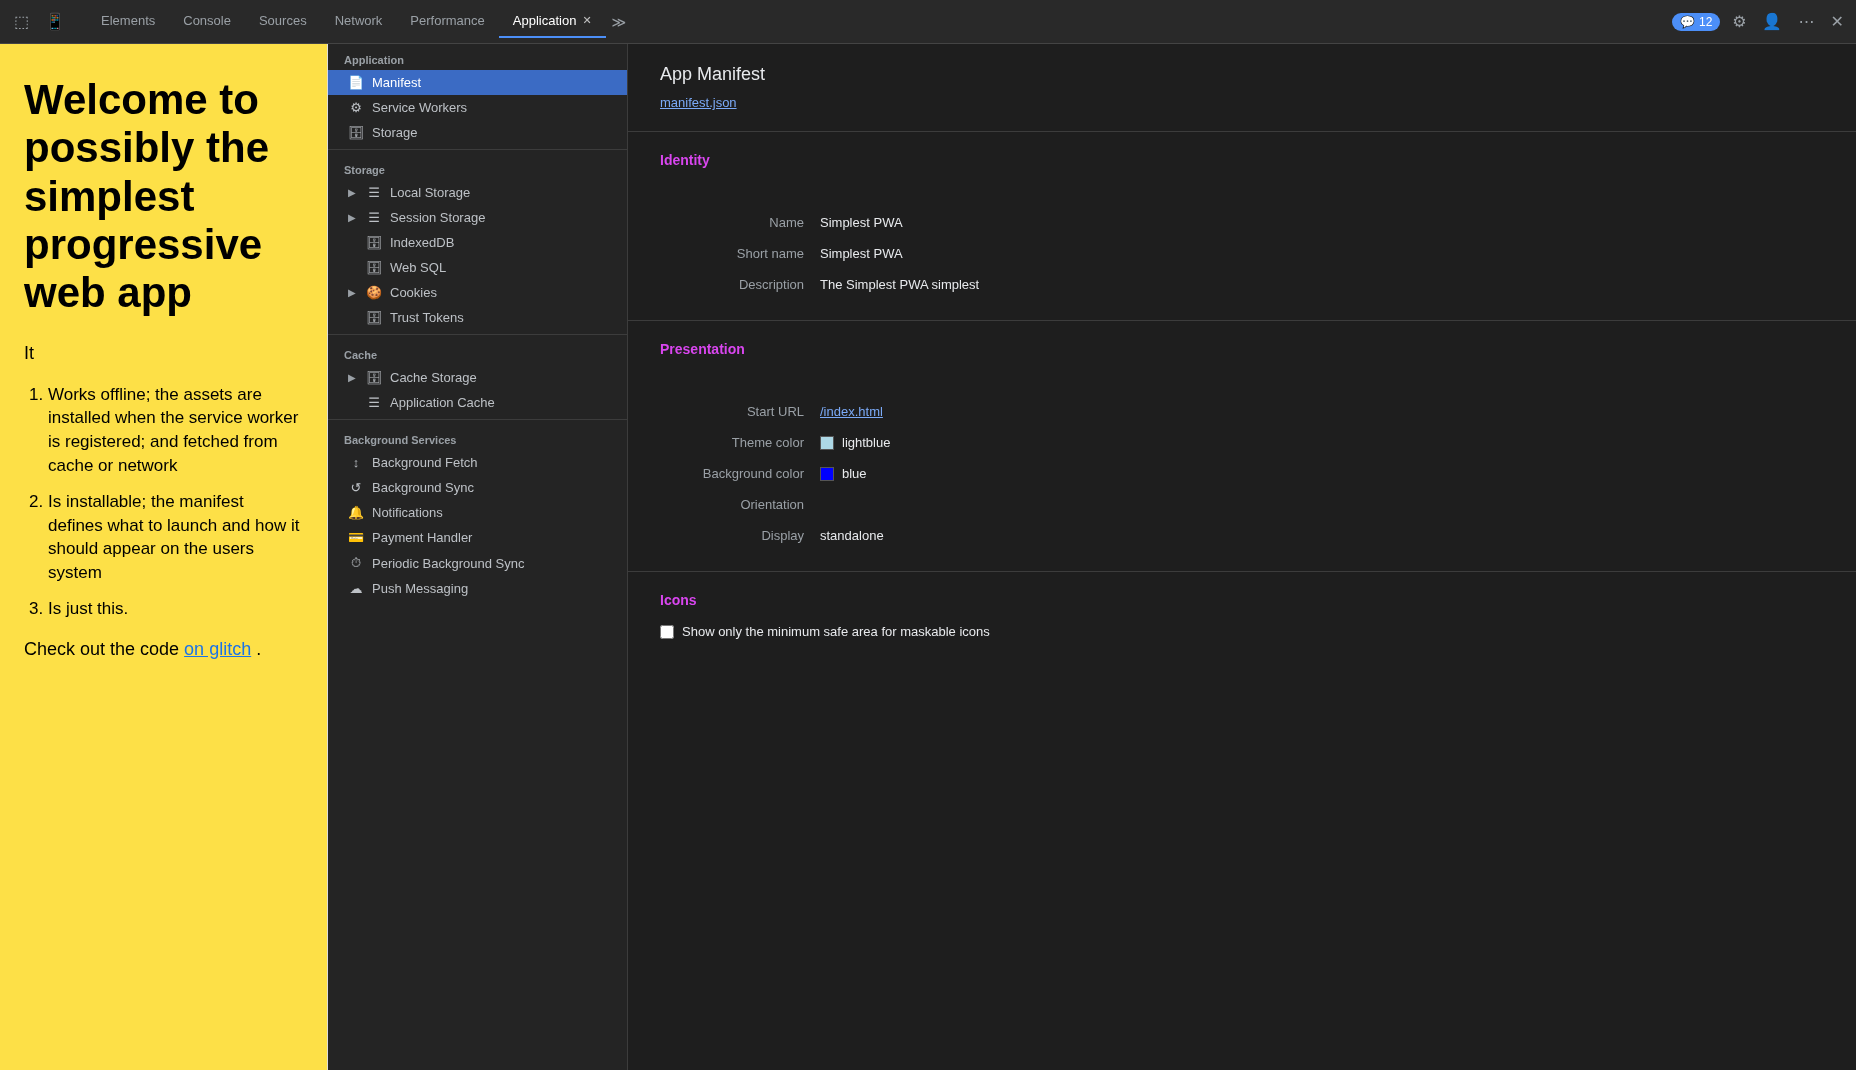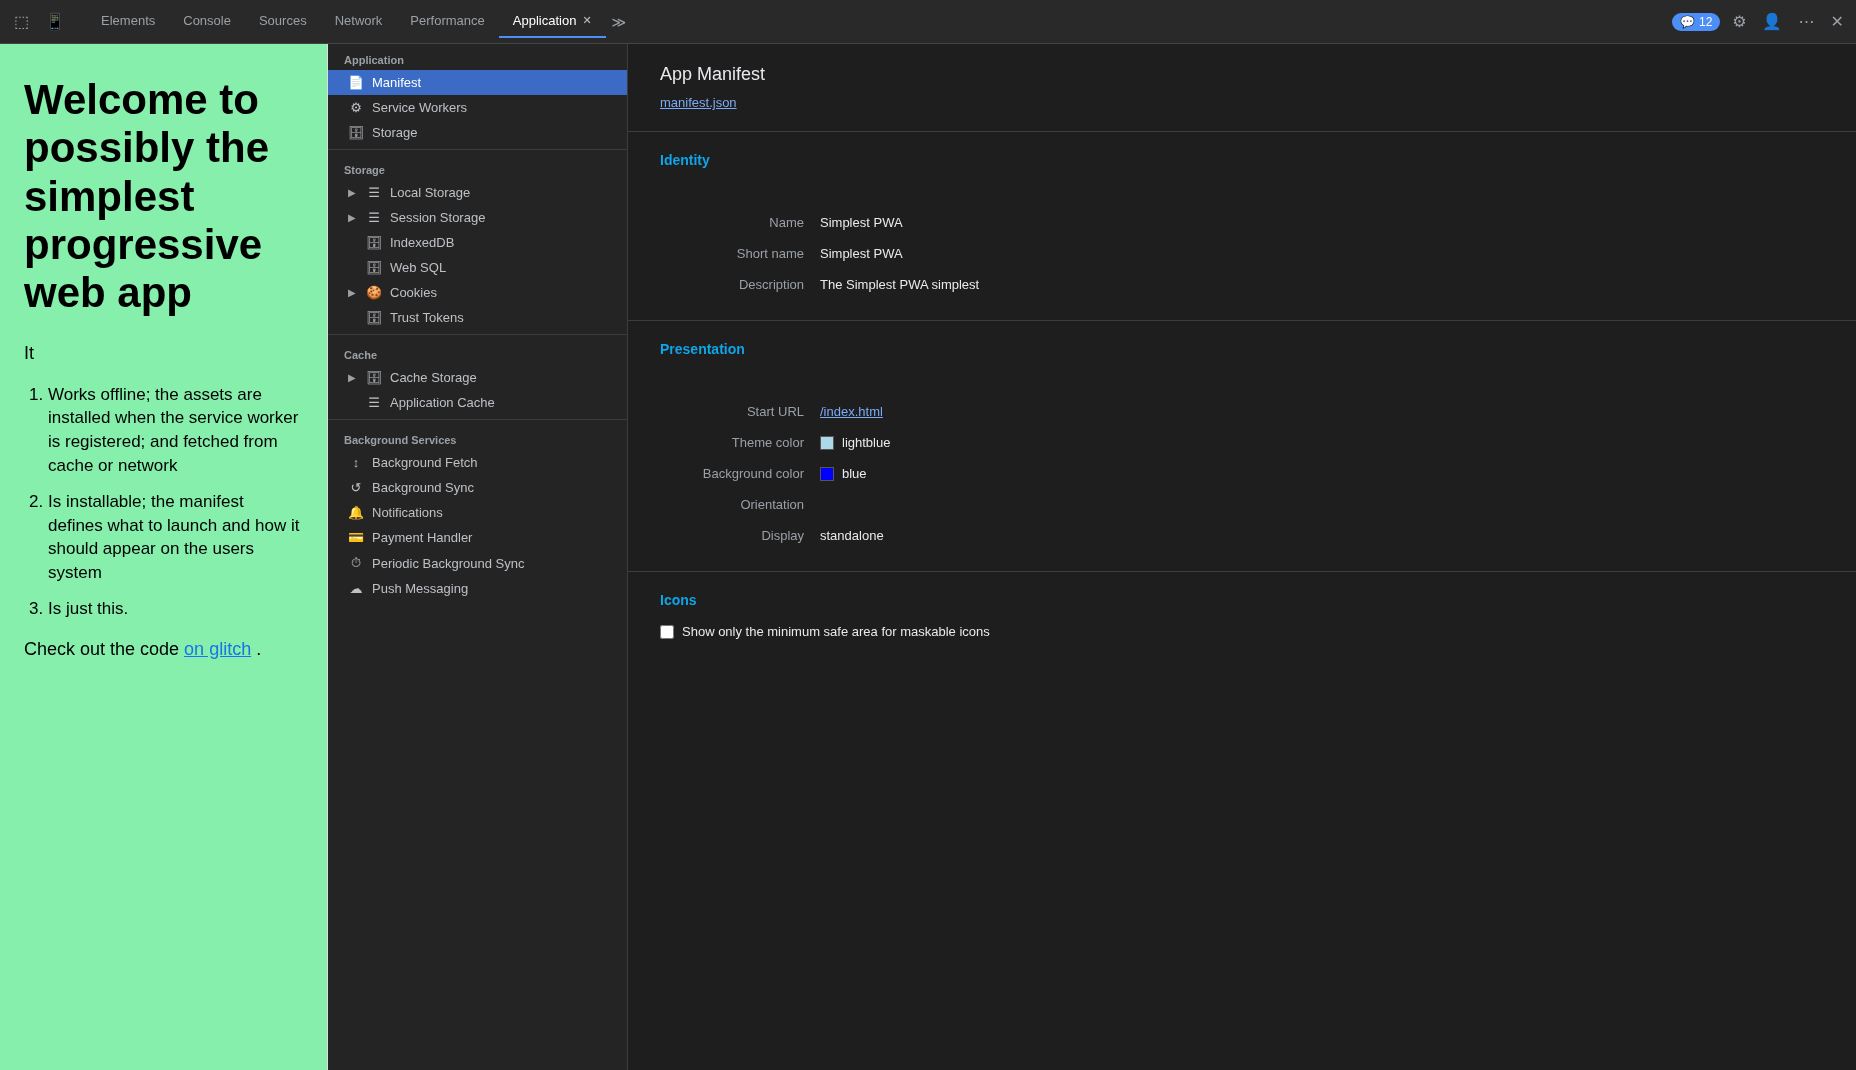--- a/index.html
+++ b/index.html
@@ -94,21 +94,21 @@
     
     .main-layout {
       display: flex;
       flex: 1;
       overflow: hidden;
     }
 
     
     .webpage-panel {
       width: 328px;
-      background: #86efac;
+      background: #fde047;
       flex-shrink: 0;
       padding: 32px 24px;
       font-size: 18px;
       line-height: 1.4;
       color: #000;
       border-right: 1px solid #ddd;
       overflow-y: auto;
     }
     .webpage-panel h1 {
       font-size: 42px;
@@ -222,21 +222,21 @@
     .manifest-link {
       color: #7baaf7;
       text-decoration: underline;
       font-size: 13px;
       cursor: pointer;
     }
 
     .section-heading {
       font-weight: 700;
       font-size: 14px;
-      color: #0ea5e9;
+      color: #d946ef;
       margin-bottom: 16px;
     }
 
     .property-grid {
       display: grid;
       grid-template-columns: 160px 1fr;
       gap: 0;
       margin-top: 39px;
     }
     .prop-label {

